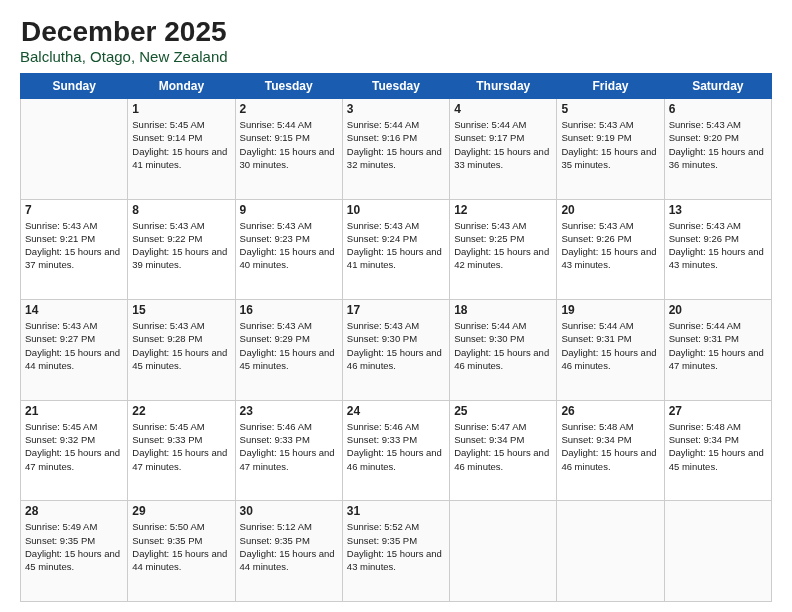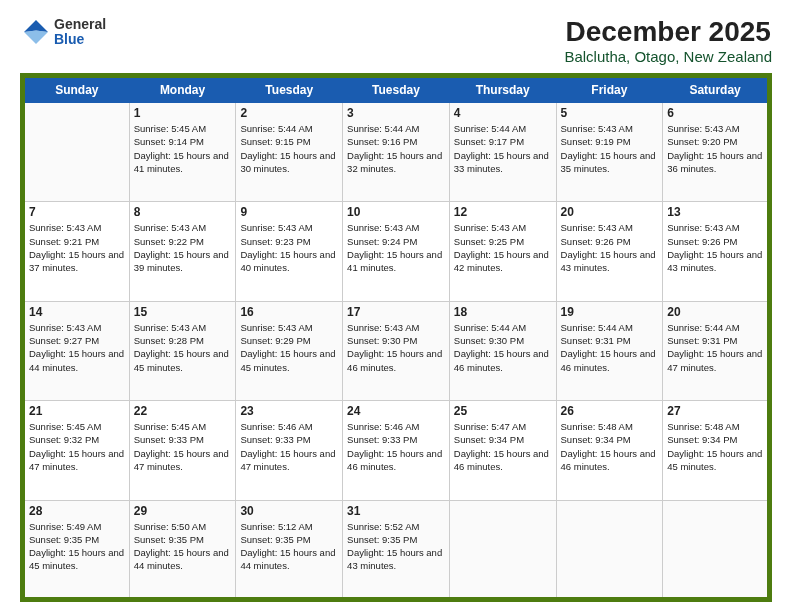--- a/index.html
+++ b/index.html
@@ -49,21 +49,21 @@
       font-weight: bold;
       color: #222;
     }
     .title-block h2 {
       font-size: 15px;
       font-weight: normal;
       color: #14532d;
     }
     .calendar {
       flex: 1;
-      border: 5px solid #4d7c0f;
+      border: 1px solid #4d7c0f;
       border-collapse: collapse;
       width: 100%;
       table-layout: fixed;
     }
     .calendar th {
       background-color: #1a5cb0;
       color: #fff;
       text-align: center;
       padding: 5px 2px;
       font-size: 12px;
@@ -94,30 +94,20 @@
     }
     .week-row:nth-child(odd) td {
       background: #fafafa;
     }
   </style>
 </head>
 <body>
 
 <div class="page">
   <div class="header">
-    <div class="logo">
-      <svg class="logo-icon" viewBox="0 0 40 40">
-        <polygon points="20,5 35,20 20,18 5,20" fill="#1a5cb0"></polygon>
-        <polygon points="20,18 35,20 20,35 5,20" fill="#5ba3e0" opacity="0.7"></polygon>
-      </svg>
-      <div class="logo-text">
-        <span class="general">General</span>
-        <span class="blue">Blue</span>
-      </div>
-    </div>
     <div class="title-block">
       <h1>December 2025</h1>
       <h2>Balclutha, Otago, New Zealand</h2>
     </div>
   </div>
 
   <table class="calendar">
     <thead>
       <tr>
         <th>Sunday</th>

